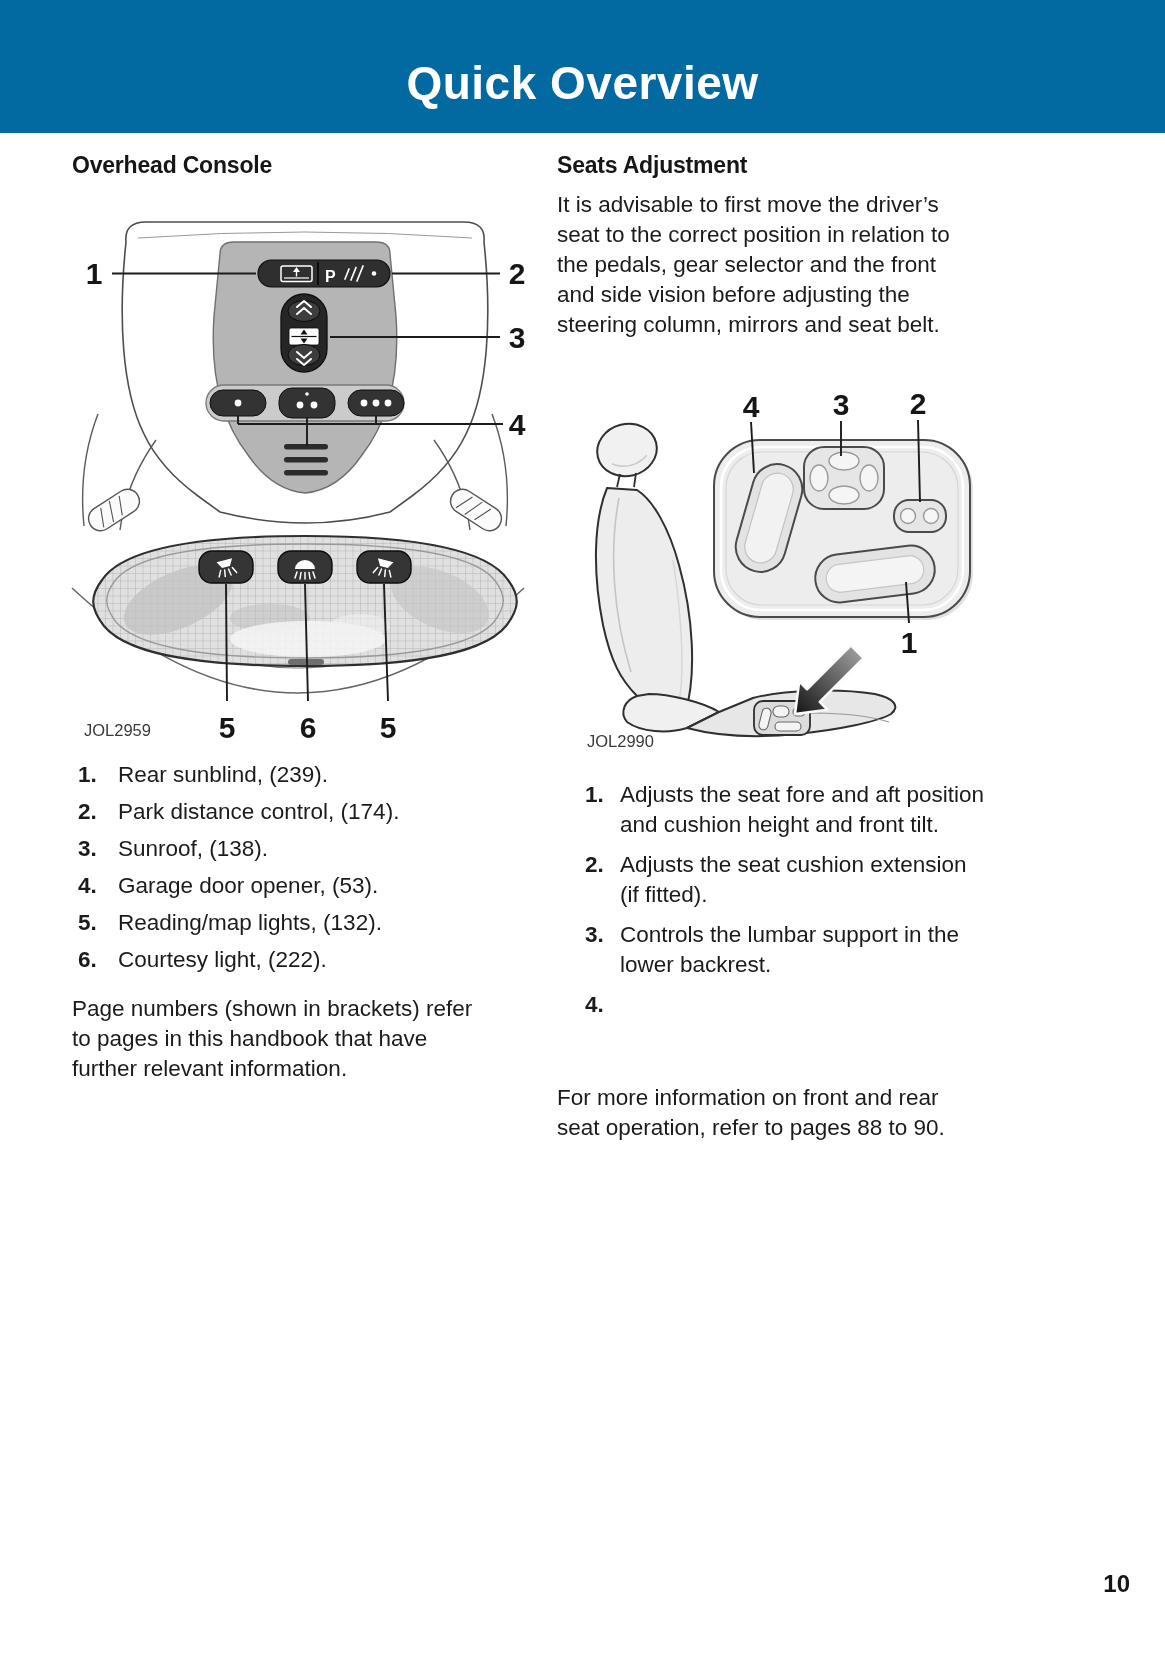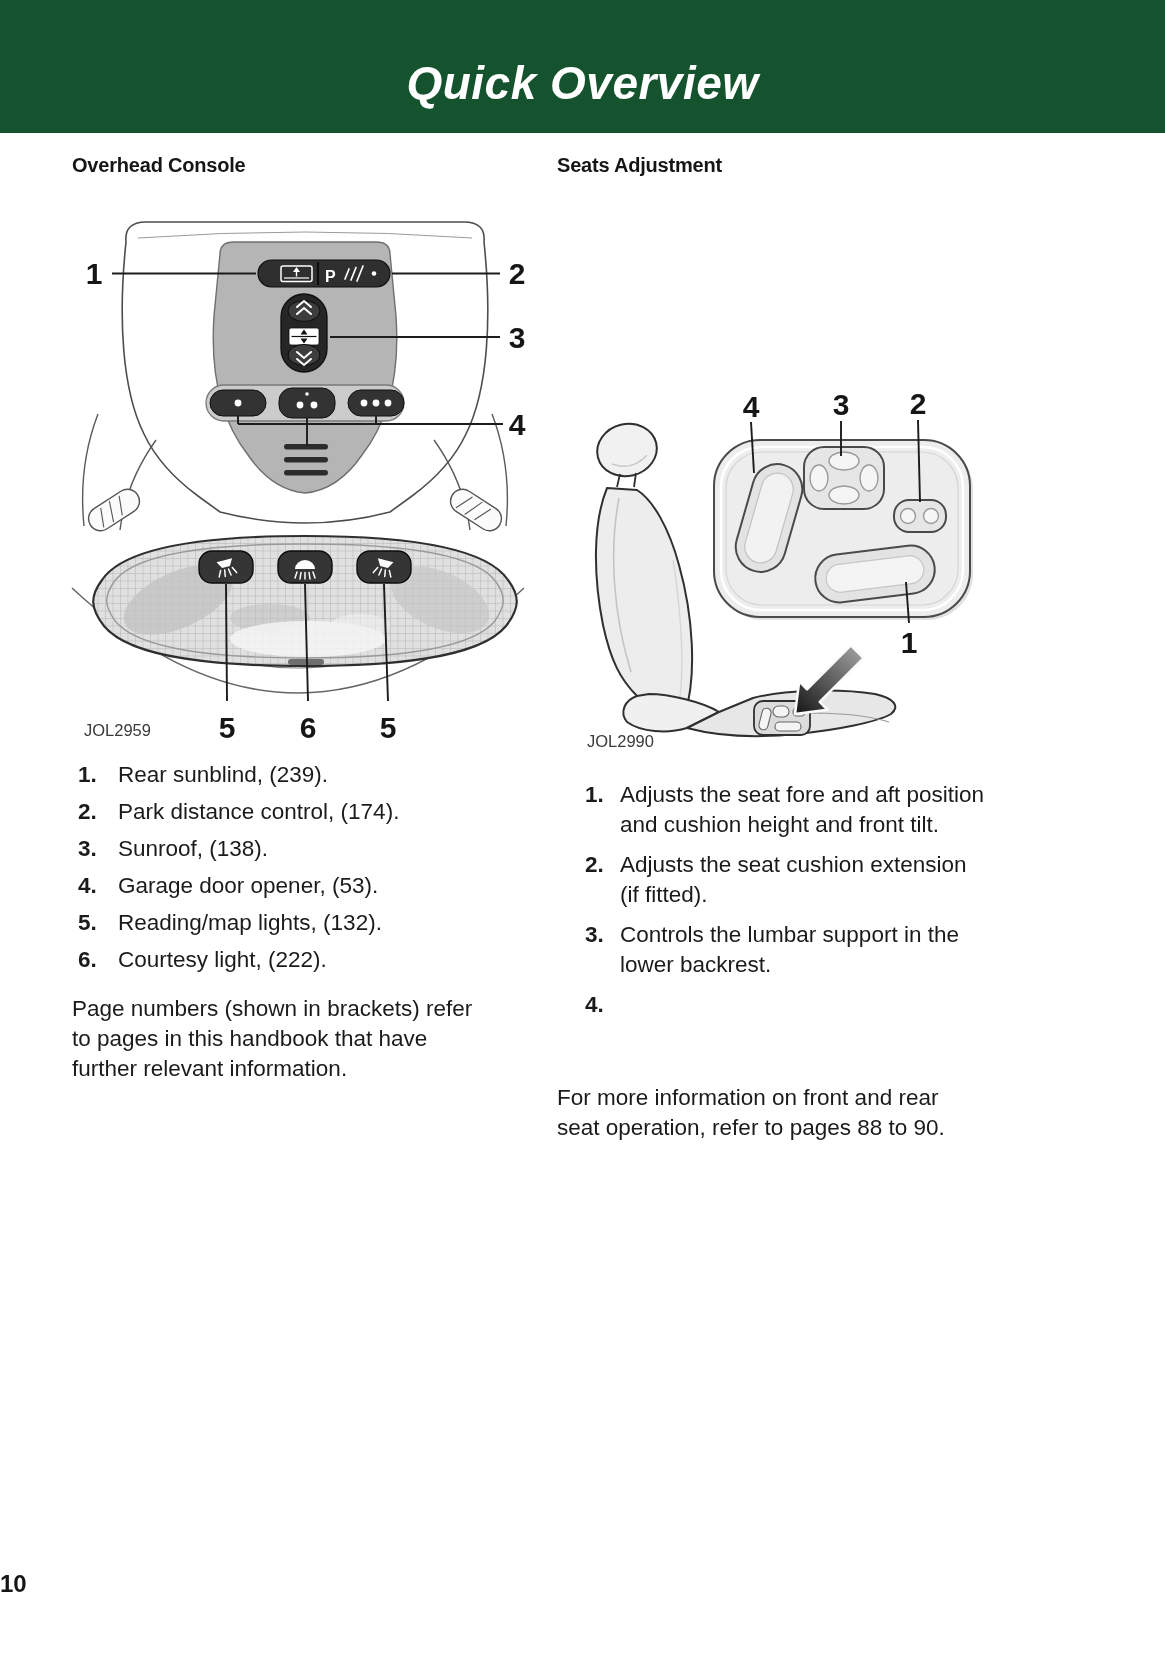--- a/index.html
+++ b/index.html
@@ -1,24 +1,24 @@
 <!DOCTYPE html>
 <html><head>
 <meta charset="utf-8">
 <style>
   html,body{margin:0;padding:0;background:#ffffff;}
   .page{position:relative;width:1165px;height:1653px;background:#ffffff;overflow:hidden;
         font-family:"Liberation Sans","DejaVu Sans",sans-serif;color:#1b1b1b;}
-  .header{position:absolute;top:0;left:0;right:0;height:133px;background:#14532d;font-style:italic;}
+  .header{position:absolute;top:0;left:0;right:0;height:133px;background:#0369a1;}
   .header .title{position:absolute;top:58px;left:0;width:100%;text-align:center;
         color:#ffffff;font-size:46px;font-weight:bold;line-height:50px;letter-spacing:.5px;}
   .col{position:absolute;top:148px;}
   .col-left{left:72px;width:460px;}
   .col-right{left:557px;width:500px;}
-  .col h2{margin:0;font-size:20px;font-weight:bold;line-height:34px;letter-spacing:-.2px;color:#161616;}
+  .col h2{margin:0;font-size:23px;font-weight:bold;line-height:34px;letter-spacing:-.2px;color:#161616;}
   .body-text{font-size:22.5px;line-height:30px;white-space:pre-line;color:#1b1b1b;}
   .intro{margin-top:8px;}
   .list{position:absolute;left:0;right:0;}
   .list-left{top:612px;}
   .list-right{top:632px;}
   .note-left{position:absolute;top:846px;left:0;right:0;}
   .note-right{position:absolute;top:910px;left:0;right:0;margin-top:25px;}
   .li{position:relative;font-size:22.5px;line-height:30px;}
   .col-left .li{padding-left:46px;margin-bottom:7px;}
   .col-right .li{padding-left:63px;margin-bottom:10px;}
@@ -26,21 +26,21 @@
   .col-left .li .num{left:6px;}
   .col-right .li .num{left:28px;}
   .li .txt{white-space:pre-line;}
   .fig{position:absolute;}
   .fig-console{left:60px;top:198px;}
   .fig-seats{left:557px;top:370px;}
   svg text{font-family:"Liberation Sans","DejaVu Sans",sans-serif;}
   .callout-num{font-size:30px;font-weight:bold;fill:#161616;text-anchor:middle;}
   .fig-label{font-size:16.5px;fill:#3a3a3a;}
   .co-line{stroke:#1c1c1c;stroke-width:1.9;fill:none;}
-  .page-num{position:absolute;top:1570px;left:0;width:1130px;text-align:left;
+  .page-num{position:absolute;top:1570px;left:0;width:1130px;text-align:right;
         font-size:24px;font-weight:bold;color:#161616;}
 </style>
 </head>
 <body>
 
 <div class="page">
 
   <div class="header">
     <div class="title">Quick Overview</div>
   </div>
@@ -75,20 +75,25 @@
       </div>
     </div>
 
     <div class="body-text note-left">Page numbers (shown in brackets) refer
 to pages in this handbook that have
 further relevant information.</div>
   </div>
 
   <div class="col col-right">
     <h2>Seats Adjustment</h2>
+    <div class="body-text intro">It is advisable to first move the driver’s
+seat to the correct position in relation to
+the pedals, gear selector and the front
+and side vision before adjusting the
+steering column, mirrors and seat belt.</div>
 
     <div class="list list-right">
       <div class="li">
         <span class="num">1.</span>
         <span class="txt">Adjusts the seat fore and aft position
 and cushion height and front tilt.</span>
       </div>
       <div class="li">
         <span class="num">2.</span>
         <span class="txt">Adjusts the seat cushion extension

